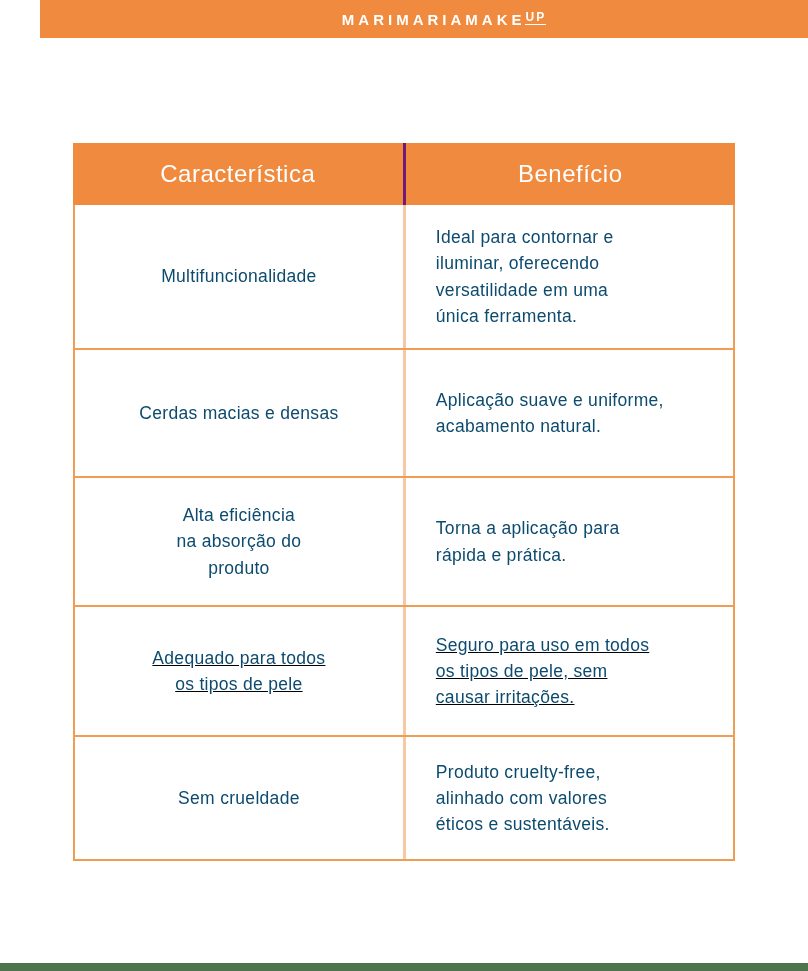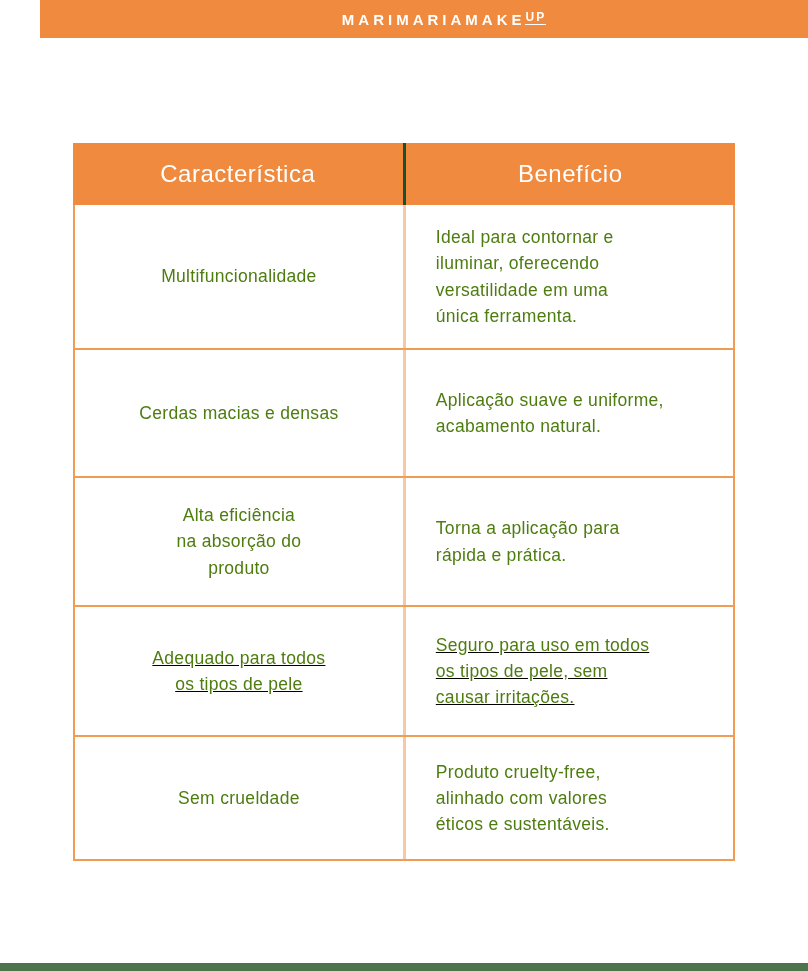--- a/index.html
+++ b/index.html
@@ -56,21 +56,21 @@
     width: 50%;
     display: flex;
     align-items: center;
     justify-content: center;
     color: #ffffff;
     font-weight: normal;
     font-size: 24px;
     letter-spacing: 0.5px;
   }
   .hcell + .hcell {
-    border-left: 3px solid #14532d;
+    border-left: 3px solid #701a75;
     text-align: center;
   }
 
   .tbody {
     border: 2px solid #F09C52;
     border-top: none;
   }
   .row {
     display: flex;
   }
@@ -80,21 +80,21 @@
   .row:nth-child(1) { height: 143px; }
   .row:nth-child(2) { height: 126px; }
   .row:nth-child(3) { height: 127px; }
   .row:nth-child(4) { height: 128px; text-decoration: underline; }
   .row:nth-child(5) { height: 122px; }
 
   .cell {
     box-sizing: border-box;
     display: flex;
     align-items: center;
-    color: #4d7c0f;
+    color: #0c4a6e;
     font-size: 17.5px;
     line-height: 1.5;
     letter-spacing: 0.3px;
     white-space: pre-line;
   }
   .cell.feature {
     width: 333px;
     border-right: 3px solid #F6C9A2;
     justify-content: center;
     text-align: center;

